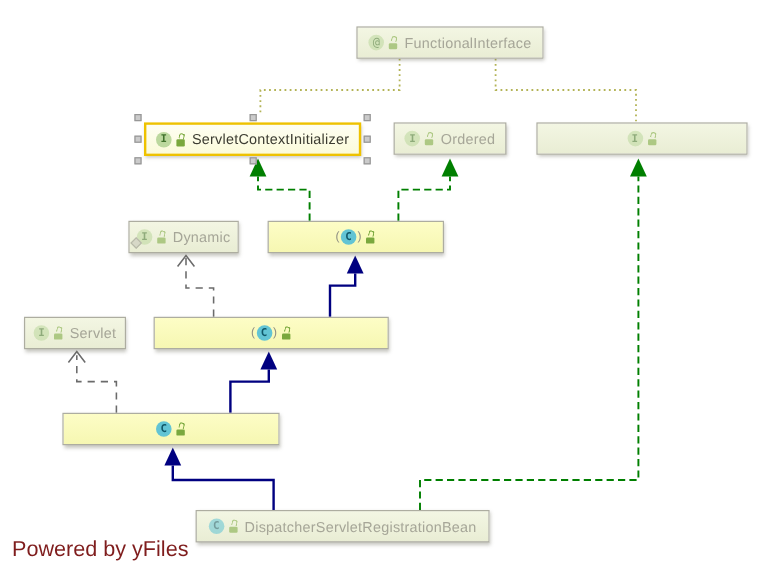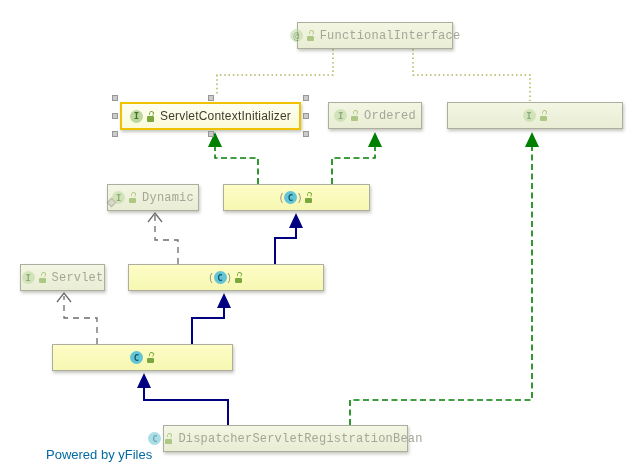--- a/index.html
+++ b/index.html
@@ -25,21 +25,21 @@
     background:linear-gradient(180deg,#fdfdc6,#f6f7b2);
     box-shadow:1px 2px 3px rgba(110,110,95,.4);
     cursor:default;
   }
   .node.lib{background:linear-gradient(180deg,#f3f6e3,#e9edd4);}
   .node.selected{
     border:2px solid #eec200;height:28px;
     background:linear-gradient(180deg,#fefef2,#fbfbda);
   }
   .lbl{font-size:12px;color:#3c3c32;letter-spacing:.2px;}
-  .lib .lbl{color:#a6a698;font-family:Liberation Mono, monospace;}
+  .lib .lbl{color:#a6a698;}
   
   .ic{position:relative;display:inline-flex;align-items:center;gap:3px;flex:0 0 auto;}
   .lib .ic{opacity:.55;}
   .circ{
     width:13px;height:13px;border-radius:50%;
     display:inline-flex;align-items:center;justify-content:center;
     font:700 9px "DejaVu Sans Mono",monospace;flex:0 0 auto;
   }
   .circ.i,.circ.a{background:#bcd89e;color:#41722c;}
   .circ.c{background:#62c4d4;color:#11596a;}
@@ -62,21 +62,21 @@
   
   .hnd{
     position:absolute;width:6px;height:6px;background:#cbcbcb;border:1px solid #979797;
     box-sizing:border-box;z-index:3;
   }
   .h-tl{left:-10px;top:-9px}.h-tm{left:calc(50% - 3px);top:-9px}.h-tr{right:-10px;top:-9px}
   .h-ml{left:-10px;top:calc(50% - 3px)}.h-mr{right:-10px;top:calc(50% - 3px)}
   .h-bl{left:-10px;bottom:-9px}.h-bm{left:calc(50% - 3px);bottom:-9px}.h-br{right:-10px;bottom:-9px}
   
   #watermark{
-    position:absolute;left:10px;top:447px;font-size:13px;color:#0369a1;z-index:2;margin-left:36px;
+    position:absolute;left:10px;top:447px;font-size:18px;color:#7f1d1d;z-index:2;
   }
 </style>
 </head>
 <body>
 
 <div id="canvas">
 
   <svg id="edges" width="640" height="476">
     <g>
       <path class="e-ann" d="M333,49 L333,75 L217,75 L217,96"></path>

